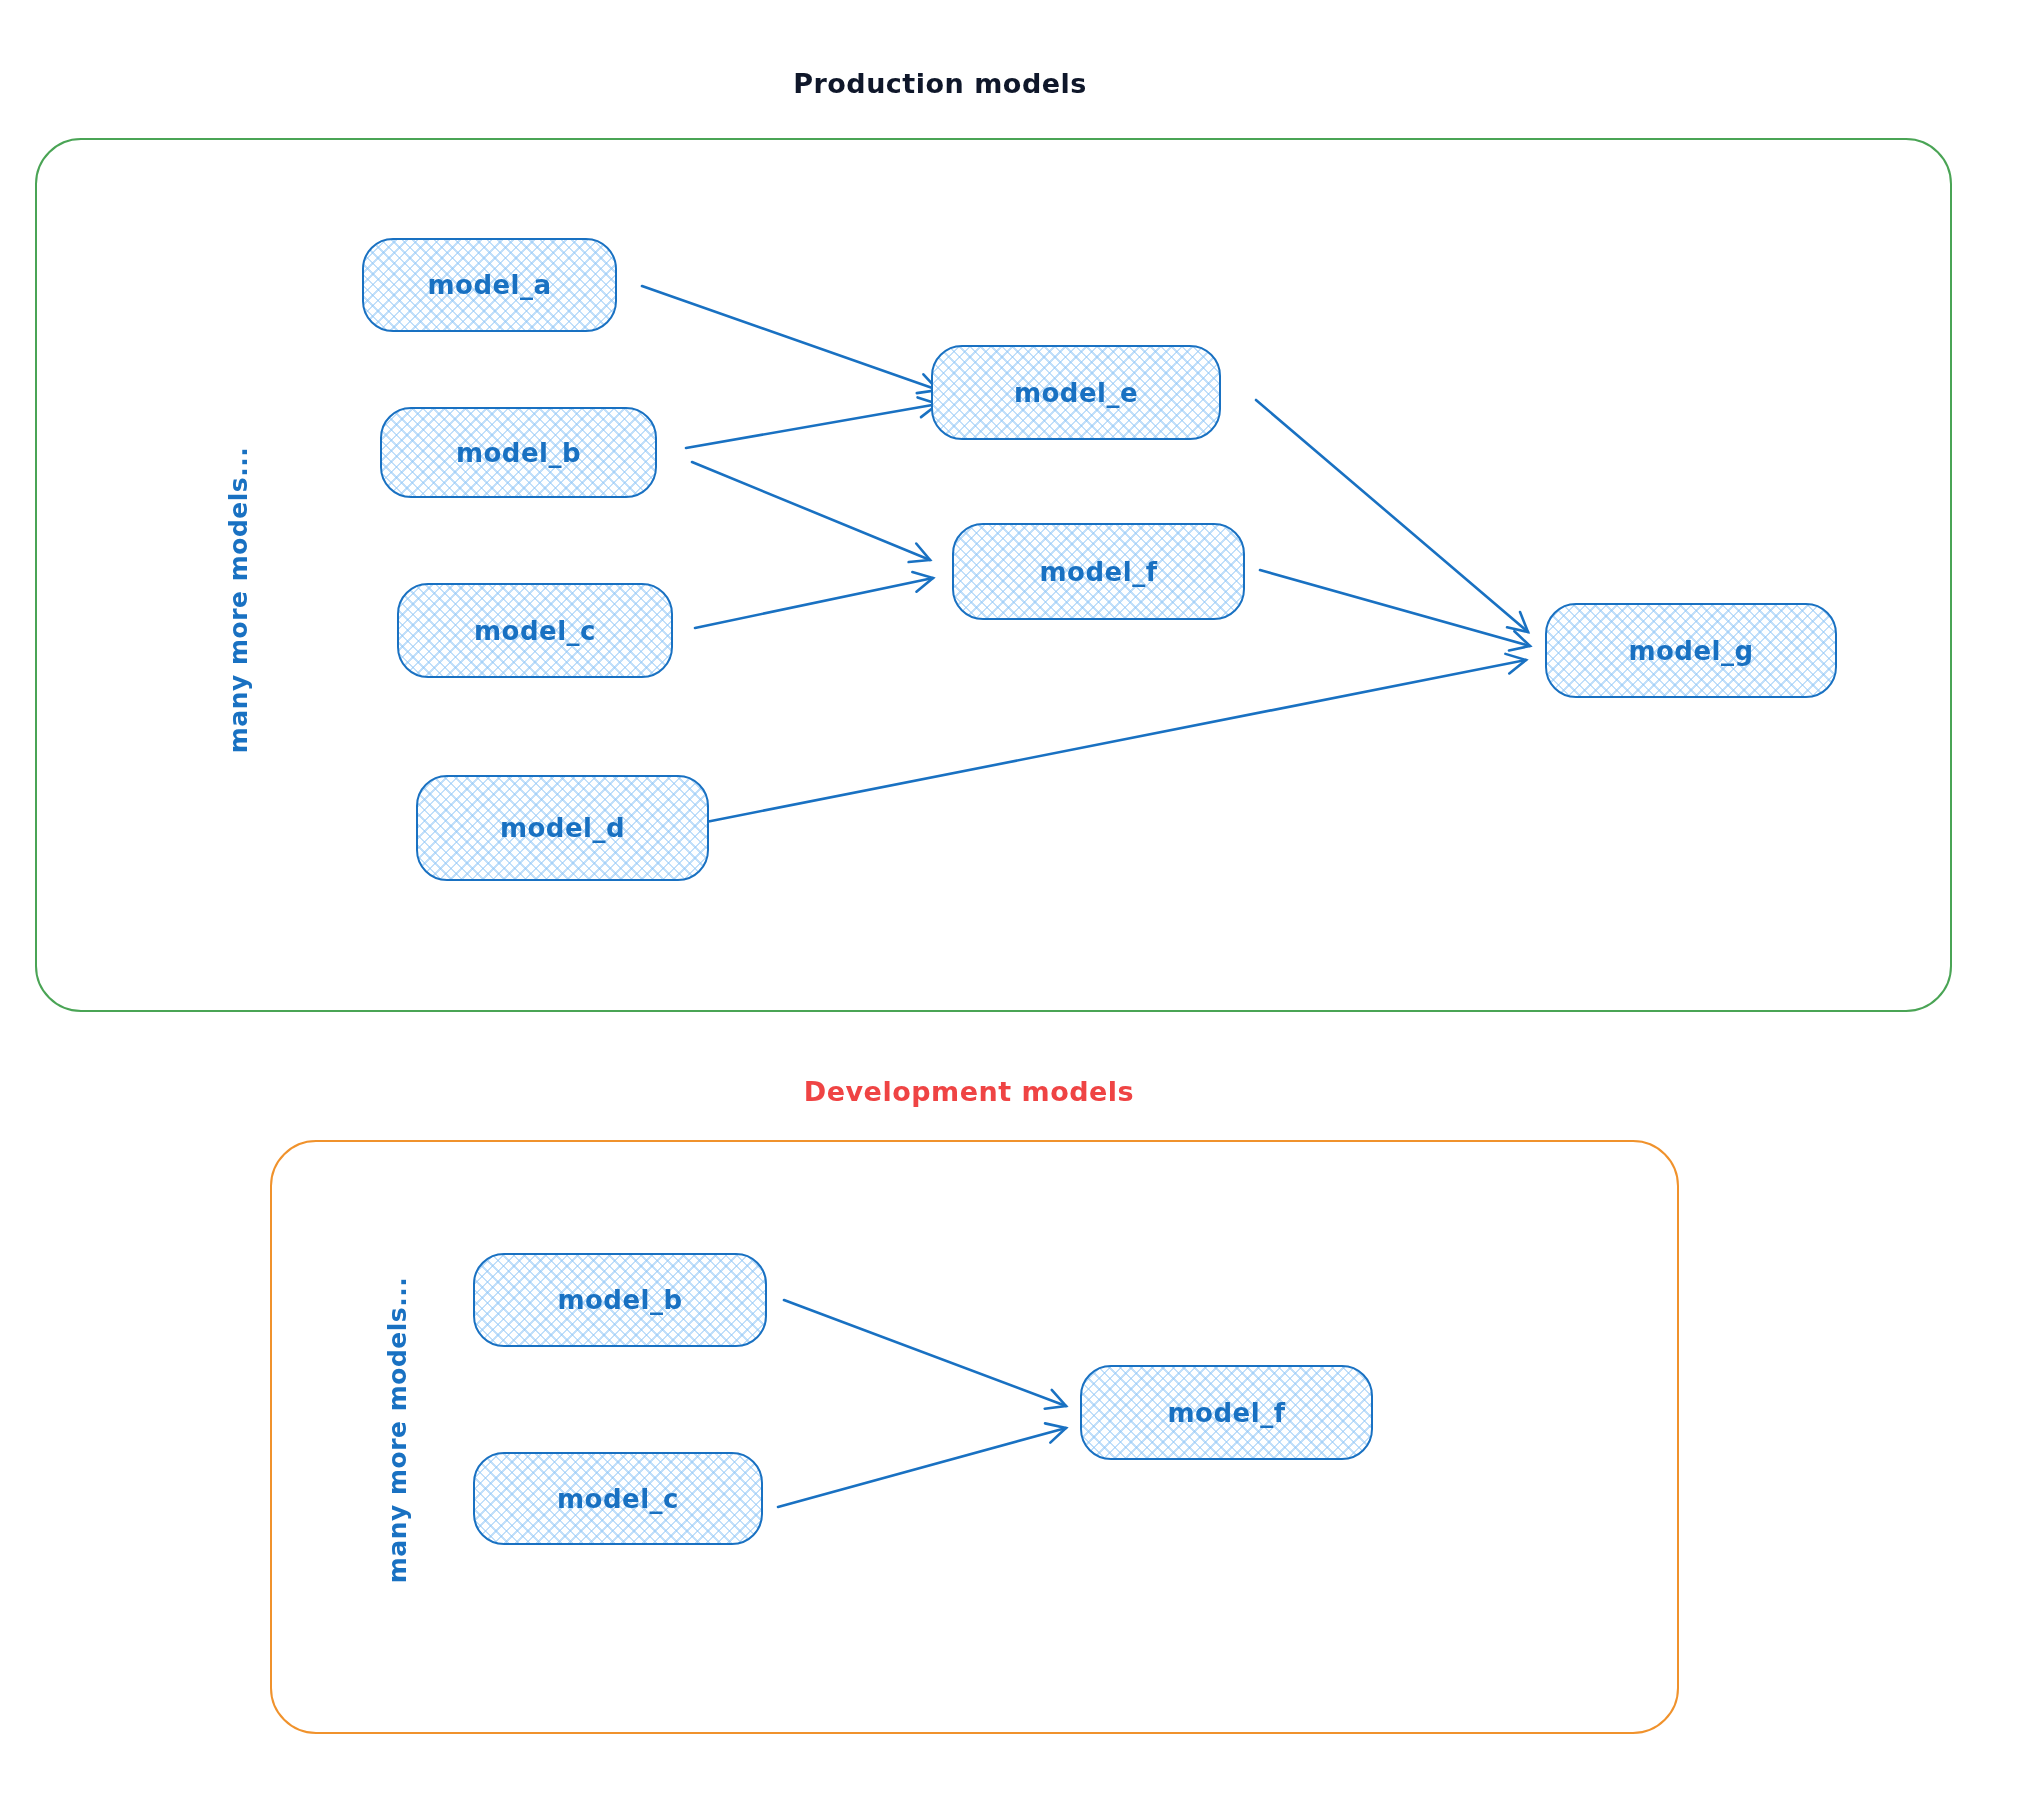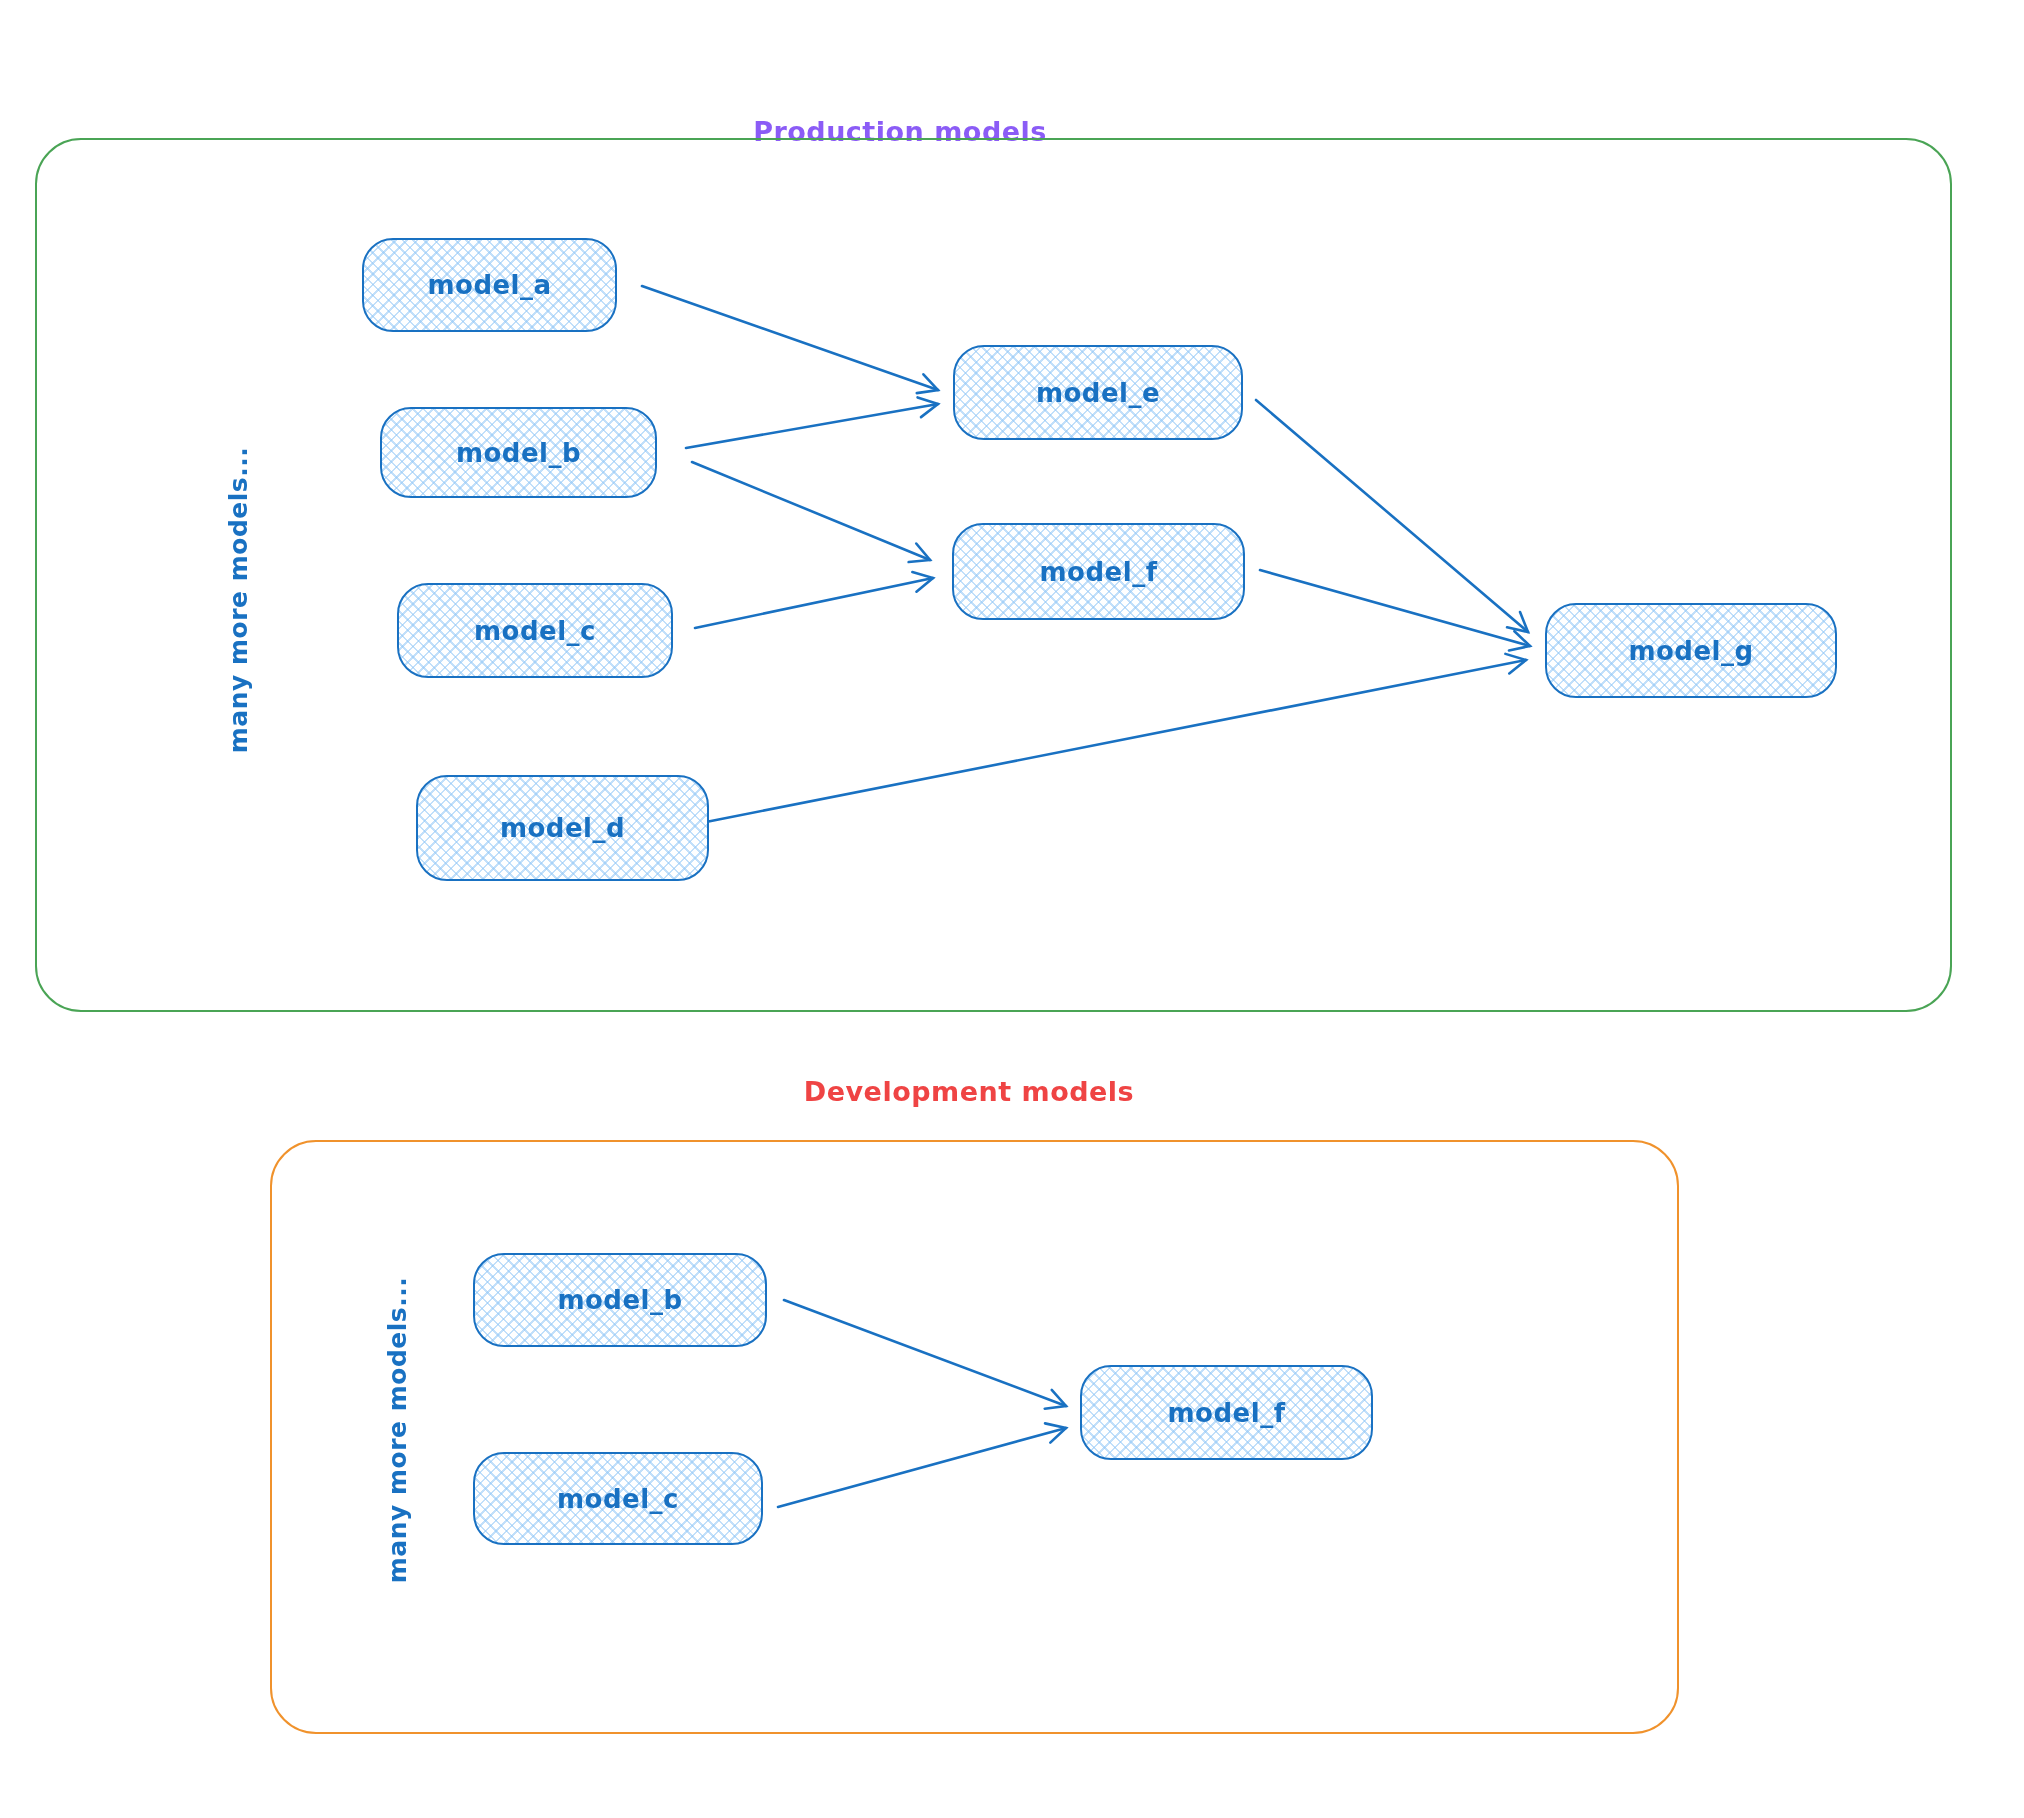--- a/index.html
+++ b/index.html
@@ -15,21 +15,21 @@
     background: #ffffff;
     overflow: hidden;
   }
   .section-title {
     position: absolute;
     text-align: center;
     font-size: 27px;
     font-weight: bold;
     letter-spacing: 0.5px;
   }
-  .title-prod { color: #8b5cf6; left: 660px; top: 68px; width: 480px; margin-top: 48px; }
+  .title-prod { color: #0f172a; left: 700px; top: 68px; width: 480px; }
   .title-dev  { color: #ef4444; left: 769px; top: 1076px; width: 400px; }
   .container-box {
     position: absolute;
     border-radius: 46px;
     background: transparent;
   }
   .container-prod {
     left: 35px; top: 138px; width: 1913px; height: 870px;
     border: 2.5px solid #4aa455;
   }
@@ -121,21 +121,21 @@
   </div>
 
   <div class="node" style="left:397px; top:583px; width:276px; height:95px;">
     <span>model_c</span>
   </div>
 
   <div class="node" style="left:416px; top:775px; width:293px; height:106px;">
     <span>model_d</span>
   </div>
 
-  <div class="node" style="left:953px; top:345px; width:290px; height:95px;">
+  <div class="node" style="left:931px; top:345px; width:290px; height:95px;">
     <span>model_e</span>
   </div>
 
   <div class="node" style="left:952px; top:523px; width:293px; height:97px;">
     <span>model_f</span>
   </div>
 
   <div class="node" style="left:1545px; top:603px; width:292px; height:95px;">
     <span>model_g</span>
   </div>

